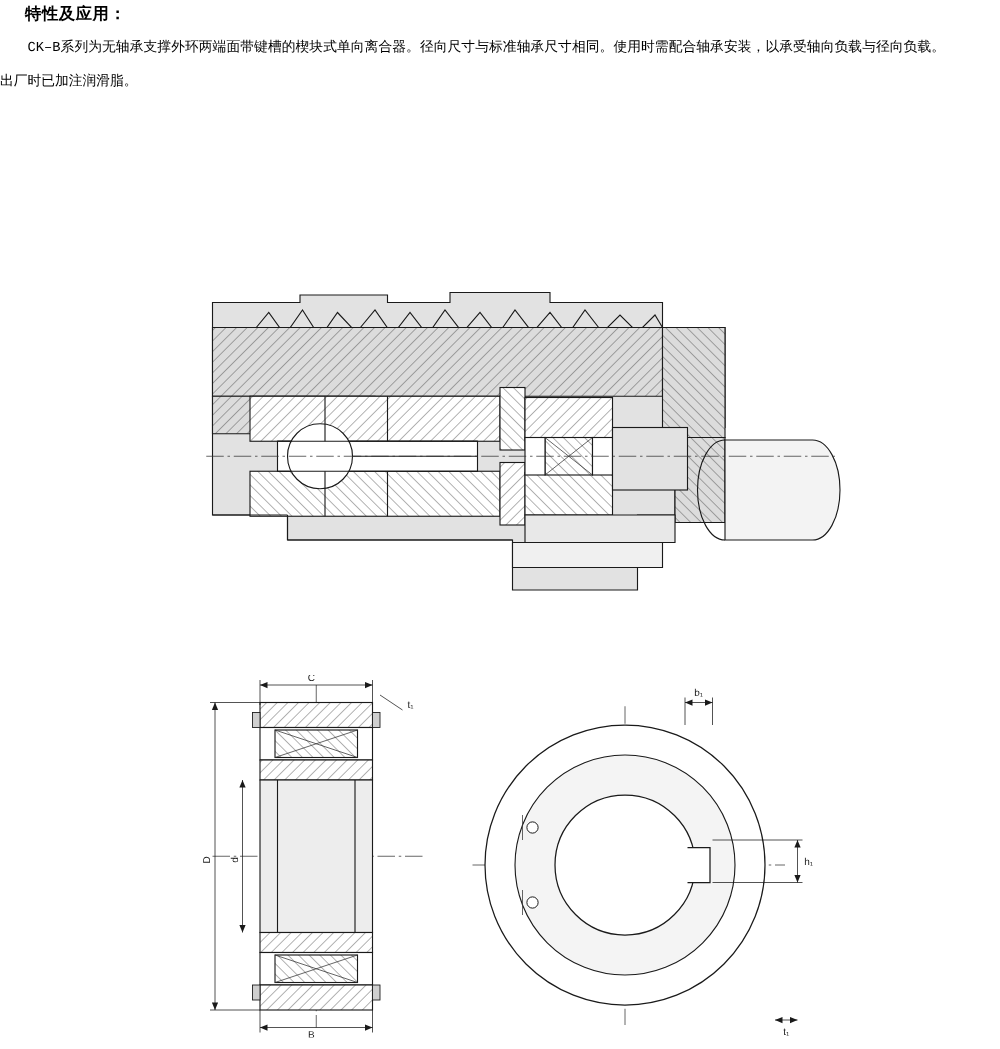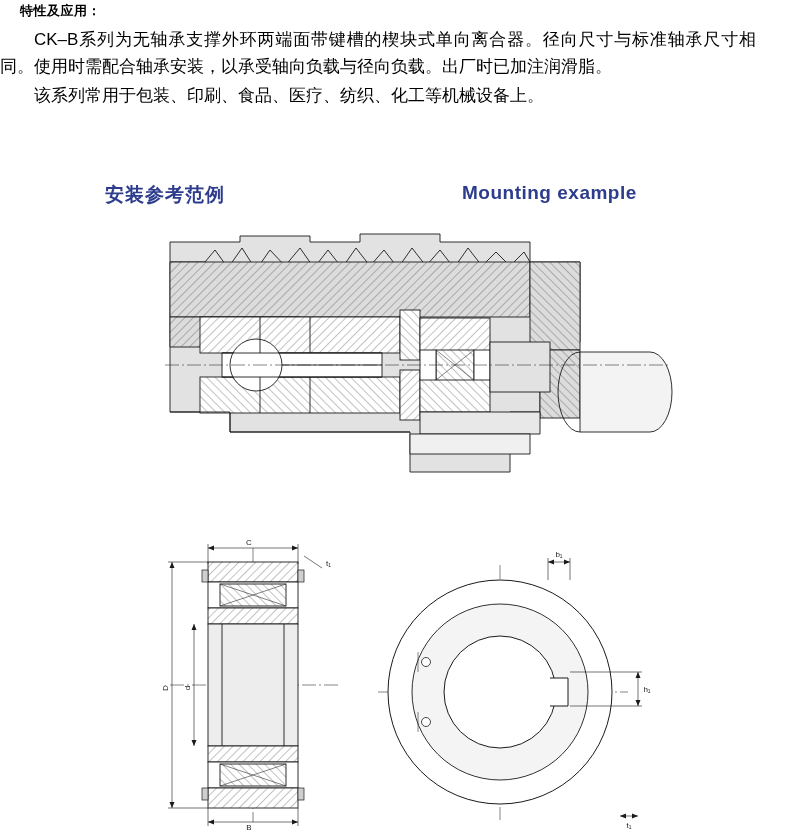--- a/index.html
+++ b/index.html
@@ -28,24 +28,25 @@
     font-weight: bold;
     letter-spacing: 0.5px;
     color: #000;
     margin-left: 20px;
   }
   .body-text {
     position: absolute;
     left: 0px;
     top: 26px;
     width: 756px;
-    font-size: 17px;
+    font-size: 11px;
     line-height: 27px;
     color: #000;
     text-align: justify;
+    font-family: Liberation Mono, monospace;
   }
   .body-text p {
     margin: 0 0 2px 0;
     text-indent: 2em;
   }
   .heading-row {
     position: absolute;
     left: 0;
     top: 182px;
     width: 800px;
@@ -101,27 +102,22 @@
 </style>
 </head>
 <body>
 
 <div class="page">
 
   <div class="section-title">特性及应用：</div>
 
   <div class="body-text">
     <p>CK–B系列为无轴承支撑外环两端面带键槽的楔块式单向离合器。径向尺寸与标准轴承尺寸相同。使用时需配合轴承安装，以承受轴向负载与径向负载。出厂时已加注润滑脂。</p>
-    <p>该系列常用于包装、印刷、食品、医疗、纺织、化工等机械设备上。</p>
   </div>
 
-  <div class="heading-row">
-    <div class="heading-cn">安装参考范例</div>
-    <div class="heading-en">Mounting example</div>
-  </div>
 
   <div class="drawing-top">
     <svg width="580" height="310" viewBox="0 0 580 310">
       <defs>
         <pattern id="hatchA" width="6" height="6" patternUnits="userSpaceOnUse" patternTransform="rotate(45)">
           <rect width="6" height="6" fill="#ffffff"></rect>
           <line x1="0" y1="0" x2="0" y2="6" stroke="#333" stroke-width="0.6"></line>
         </pattern>
         <pattern id="hatchB" width="6" height="6" patternUnits="userSpaceOnUse" patternTransform="rotate(-45)">
           <rect width="6" height="6" fill="#ffffff"></rect>

